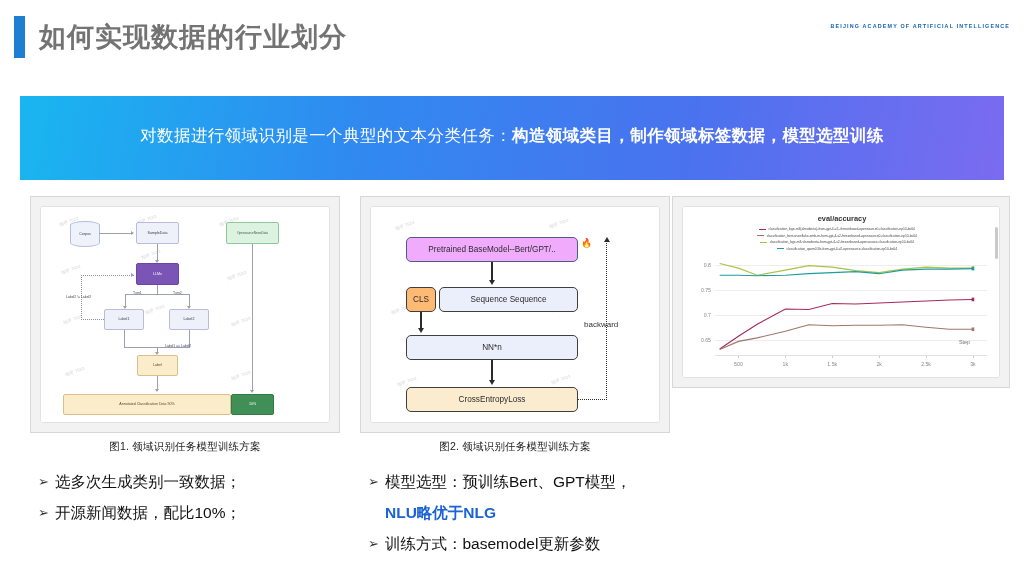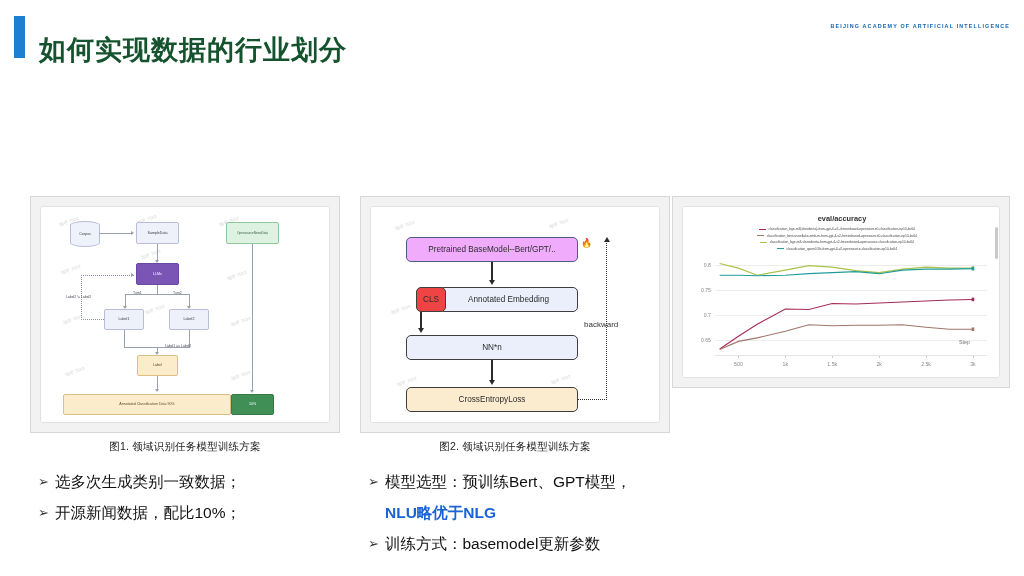--- a/index.html
+++ b/index.html
@@ -7,21 +7,21 @@
     width:1024px;height:576px;overflow:hidden;
     background:#ffffff;
     font-family:"Liberation Sans","DejaVu Sans",sans-serif;
     color:#1a1a1a;
   }
   .slide{position:relative;width:1024px;height:576px;}
 
   
   .hdr{position:absolute;left:0;top:0;width:1024px;height:72px;}
   .hdr-bar{position:absolute;left:14px;top:16px;width:11px;height:42px;background:#1d7fd1;}
-  .hdr-title{position:absolute;left:39px;top:30px;font-size:27px;font-weight:bold;color:#14532d;
+  .hdr-title{position:absolute;left:39px;top:17px;font-size:27px;font-weight:bold;color:#737373;
              letter-spacing:1px;line-height:40px;}
   .logo{position:absolute;right:14px;top:21px;text-align:right;}
   .logo-cn{font-size:16px;font-weight:bold;color:#1565b5;letter-spacing:0px;line-height:18px;
            font-family:"DejaVu Sans","Liberation Sans",sans-serif;}
   .logo-en{font-size:5.4px;font-weight:bold;color:#1565b5;letter-spacing:1.15px;line-height:9px;margin-top:1px;}
 
   
   .banner{position:absolute;left:20px;top:96px;width:984px;height:84px;
           background:linear-gradient(100deg,#19b6f0 0%,#2f8bf0 33%,#4a72ef 68%,#7b6bf0 100%);}
   .banner-txt{position:absolute;left:0;right:0;top:29px;text-align:center;font-size:16.5px;
@@ -68,21 +68,21 @@
   .dlnv{position:absolute;border-left:1px dotted #8b90a0;}
   .wm{position:absolute;font-size:4.4px;color:rgba(150,150,150,.30);transform:rotate(-20deg);
       font-weight:bold;pointer-events:none;}
 
   
   .f2{width:292px;height:215px;position:relative;background:#fff;}
   .b2{position:absolute;box-sizing:border-box;display:flex;align-items:center;justify-content:center;
       font-size:8.2px;color:#2c2c2c;border-radius:5px;}
   .b2-blue{background:#f0abfc;border:1.4px solid #4c5c86;}
   .b2-lblue{background:#eaeffb;border:1.4px solid #3e3e3e;}
-  .b2-pink{background:#ef4444;border:1.4px solid #3e3e3e;margin-left:10px;}
+  .b2-pink{background:#fdba74;border:1.4px solid #3e3e3e;}
   .b2-yel{background:#fbecd0;border:1.4px solid #3e3e3e;}
   .a2{position:absolute;background:#2b2b2b;width:1.6px;}
   .a2h{position:absolute;width:0;height:0;border-left:3.4px solid transparent;
        border-right:3.4px solid transparent;border-top:5px solid #2b2b2b;}
   .d2v{position:absolute;border-left:1.6px dotted #2b2b2b;}
   .d2h{position:absolute;border-top:1.6px dotted #2b2b2b;}
   .d2head{position:absolute;width:0;height:0;border-left:3.4px solid transparent;
        border-right:3.4px solid transparent;border-bottom:5px solid #2b2b2b;}
   .bwd{position:absolute;font-size:8px;color:#333;}
   .flame{position:absolute;font-size:9px;color:#444;}
@@ -106,20 +106,25 @@
 <div class="slide">
 
   <div class="hdr">
     <div class="hdr-bar"></div>
     <div class="hdr-title">如何实现数据的行业划分</div>
     <div class="logo">
       <div class="logo-en">BEIJING ACADEMY OF ARTIFICIAL INTELLIGENCE</div>
     </div>
   </div>
 
+  <div class="banner">
+    <div class="banner-txt">
+      <span>对数据进行领域识别是一个典型的文本分类任务：</span><b>构造领域类目，制作领域标签数据，模型选型训练</b>
+    </div>
+  </div>
 
   <div class="col col-a">
     <div class="figbox">
       <div class="figcard">
         <div class="f1">
 
           <div class="wm" style="left:18px;top:12px;">知乎 7533</div>
           <div class="wm" style="left:96px;top:10px;">知乎 7533</div>
           <div class="wm" style="left:178px;top:12px;">知乎 7533</div>
           <div class="wm" style="left:20px;top:60px;">知乎 7533</div>
@@ -195,21 +200,21 @@
           <div class="wm" style="left:180px;top:98px;">知乎 7533</div>
           <div class="wm" style="left:26px;top:172px;">知乎 7533</div>
           <div class="wm" style="left:180px;top:170px;">知乎 7533</div>
 
           <div class="b2 b2-blue" style="left:35px;top:30px;width:172px;height:25px;">Pretrained BaseModel--Bert/GPT/..</div>
           <div class="flame" style="left:210px;top:31px;">🔥</div>
 
           <div class="a2" style="left:120px;top:55px;height:20px;"></div>
           <div class="a2h" style="left:117.5px;top:73px;"></div>
 
-          <div class="b2 b2-lblue" style="left:68px;top:80px;width:139px;height:25px;">Annotated Embedding</div>
+          <div class="b2 b2-lblue" style="left:68px;top:80px;width:139px;height:25px;">Sequence Sequence</div>
           <div class="b2 b2-pink" style="left:35px;top:80px;width:30px;height:25px;">CLS</div>
 
           <div class="a2" style="left:49px;top:105px;height:18px;"></div>
           <div class="a2h" style="left:46.5px;top:121px;"></div>
 
           <div class="b2 b2-lblue" style="left:35px;top:128px;width:172px;height:25px;">NN*n</div>
 
           <div class="a2" style="left:120px;top:153px;height:22px;"></div>
           <div class="a2h" style="left:117.5px;top:173px;"></div>
 

